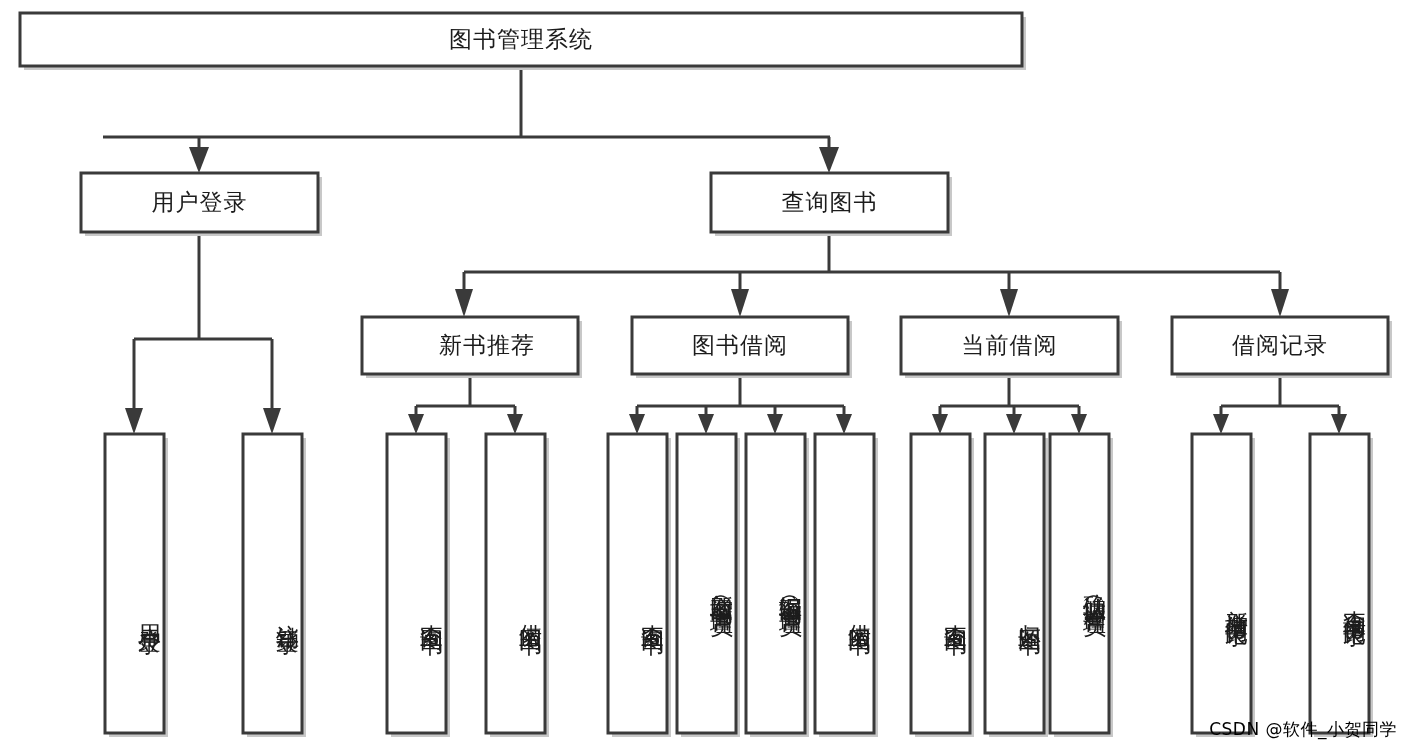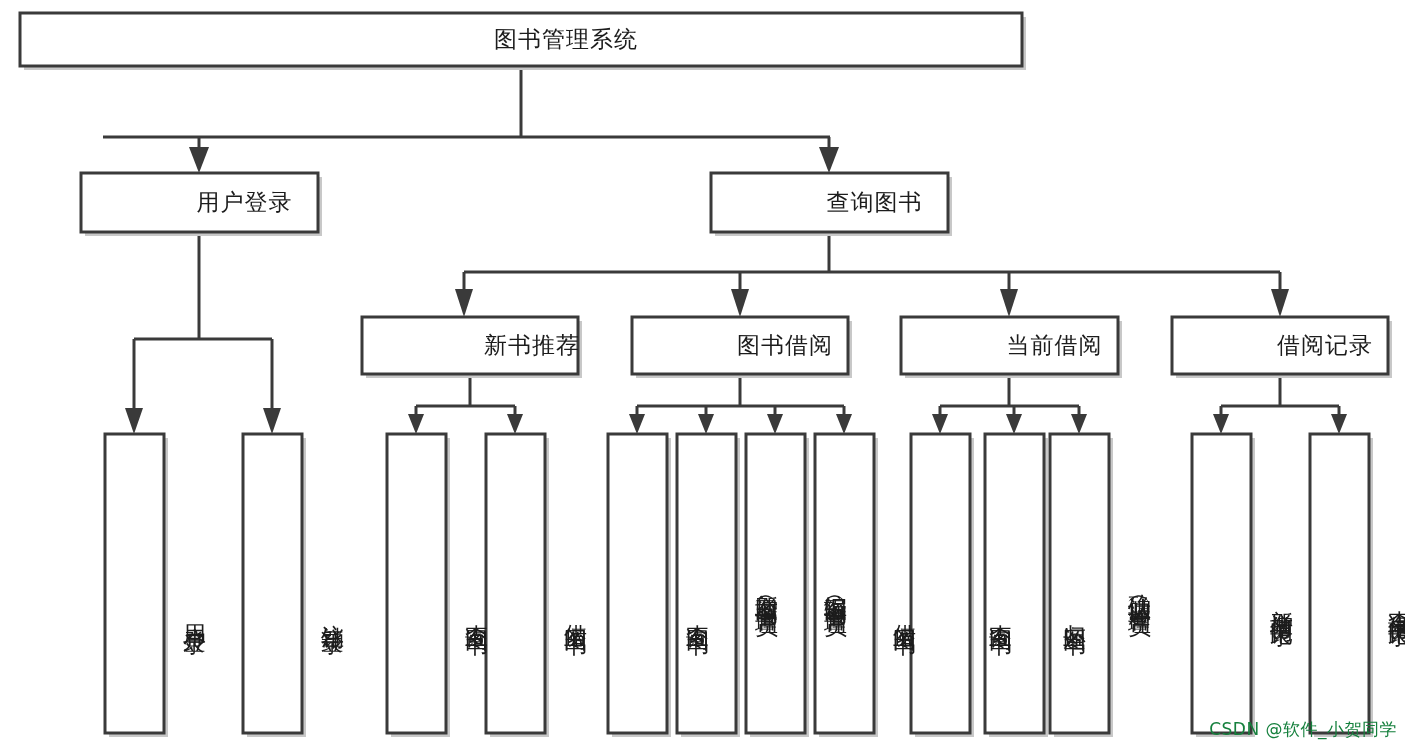--- a/index.html
+++ b/index.html
@@ -48,41 +48,40 @@
   .node-label {
     position: absolute;
     display: flex;
     align-items: center;
     justify-content: center;
     color: #1c1c1c;
     font-family: "DejaVu Sans", "Liberation Sans", sans-serif;
     letter-spacing: 1px;
     pointer-events: none;
     box-sizing: border-box;
-    margin-left: 45px;
   }
   .node-label.horizontal {
     font-size: 23px;
     line-height: 1.1;
   }
   .node-label.vertical {
     writing-mode: vertical-rl;
     text-orientation: upright;
     font-size: 23px;
     line-height: 1.25;
     letter-spacing: 3px;
     align-items: flex-start;
     padding-top: 6px;
   }
   #watermark {
     position: absolute;
     right: 8px;
     bottom: 6px;
     font-size: 17px;
-    color: #15803d;
+    color: #000000;
     font-family: "DejaVu Sans", "Liberation Sans", sans-serif;
     white-space: nowrap;
     letter-spacing: 0.5px;
   }
 </style>
 </head>
 <body>
 
 <div id="diagram-root">
 

